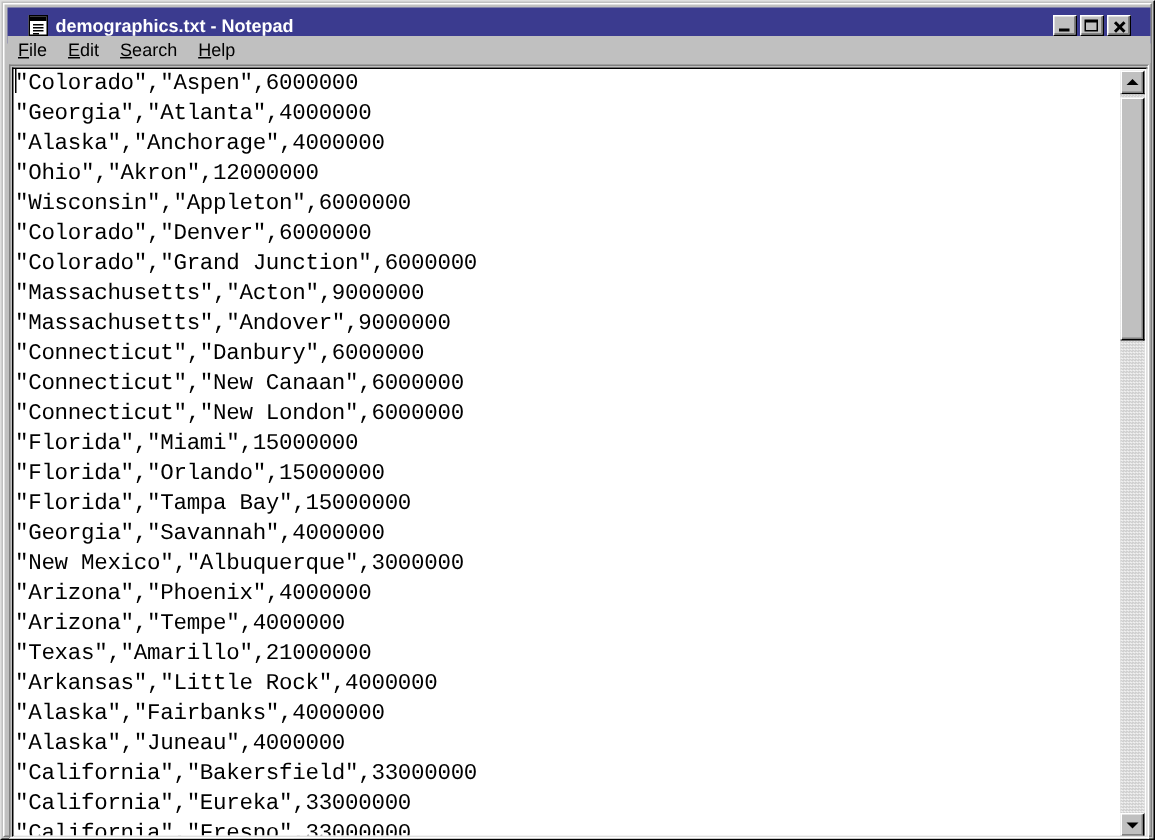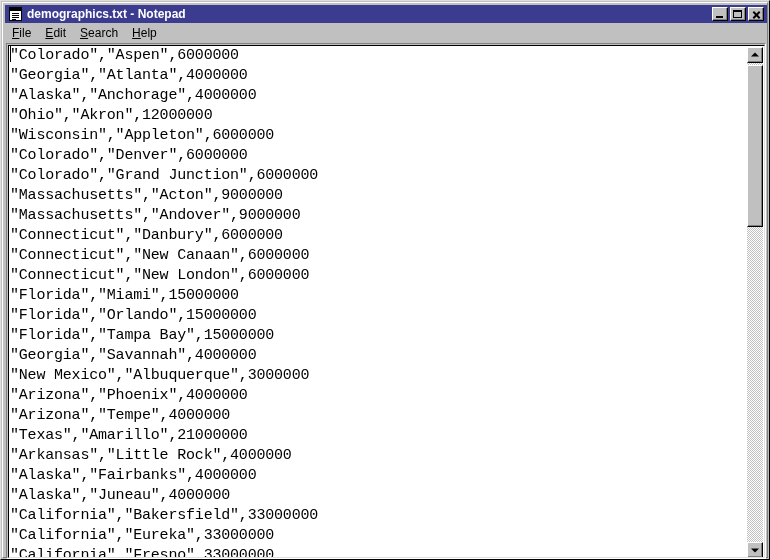--- a/index.html
+++ b/index.html
@@ -43,21 +43,21 @@
 
   
   .titlebar {
     position: absolute;
     left: 2px; top: 2px;
     width: 762px;
     height: 18px;
     background: #3b3b8f;
     display: flex;
     align-items: center;
-    padding: 2px;
+    padding: 12px;
     box-sizing: border-box;
   }
   .title-icon {
     width: 16px;
     height: 14px;
     margin-left: 1px;
     margin-right: 3px;
     flex: 0 0 auto;
     position: relative;
   }

